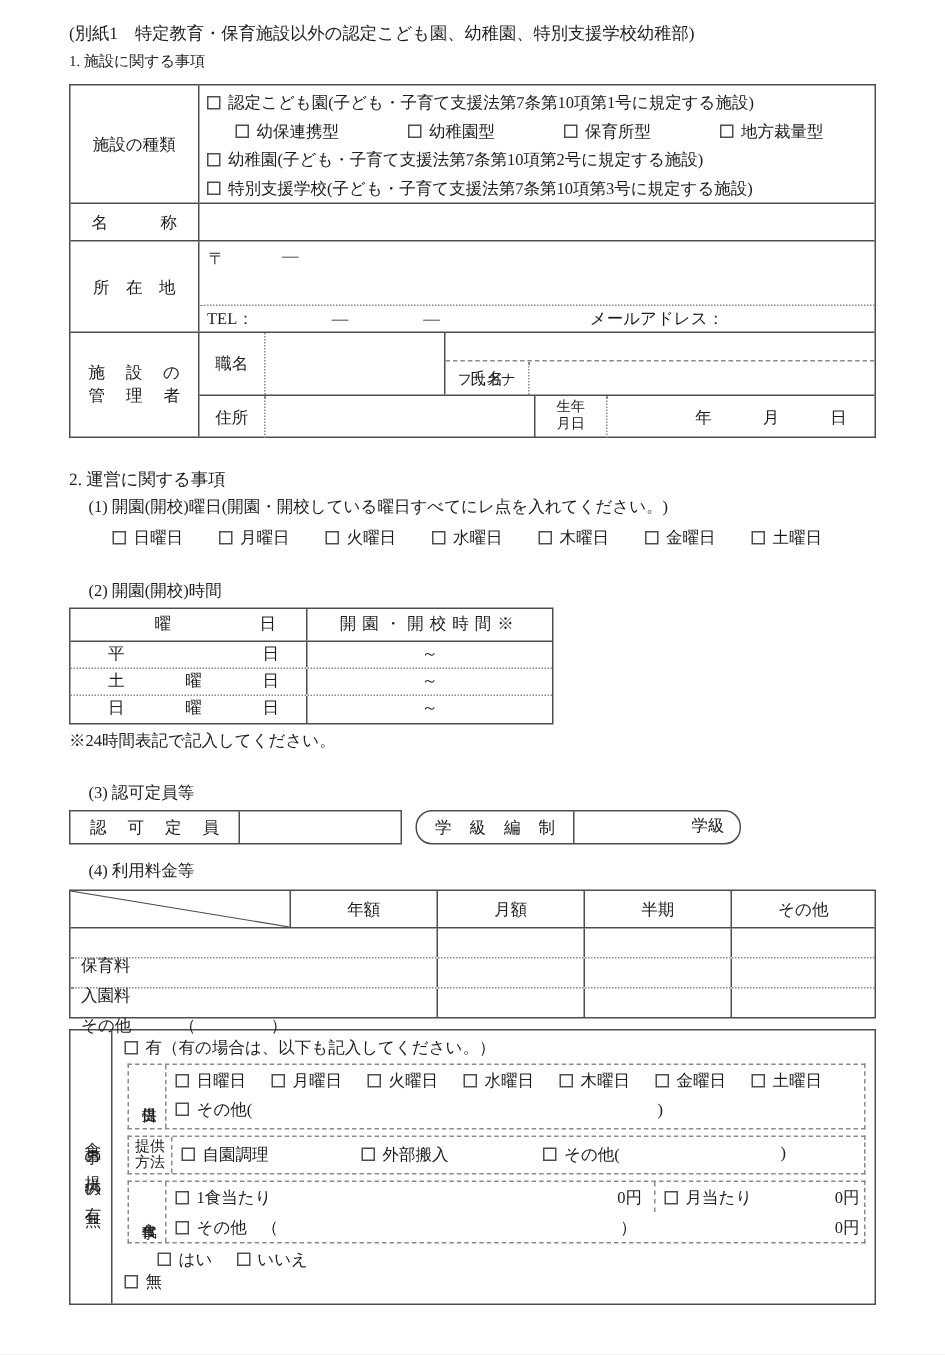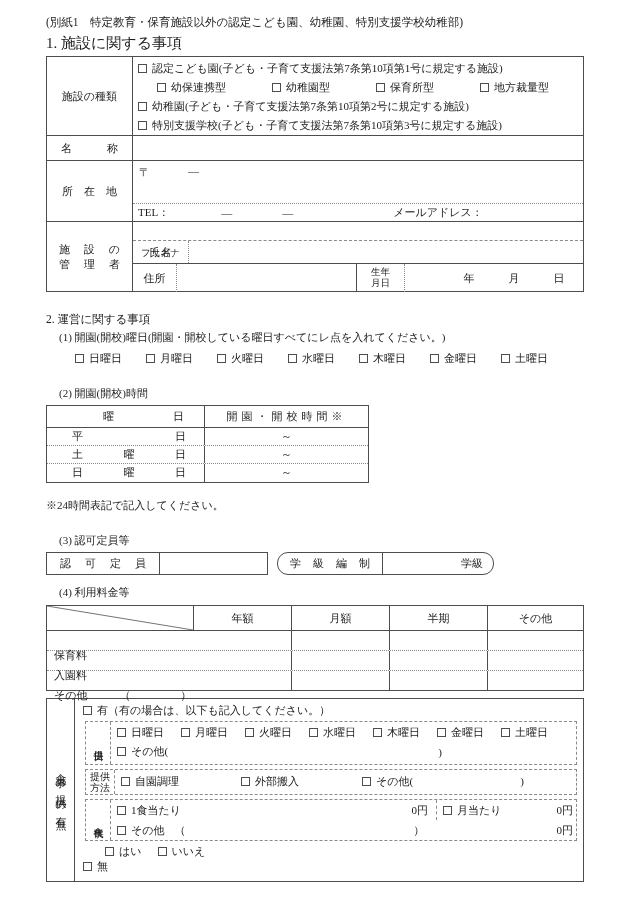--- a/index.html
+++ b/index.html
@@ -8,21 +8,21 @@
     position: relative;
     width: 630px; height: 903px;
     background: #ffffff;
     color: #1c1c1c;
     font-family: "Liberation Serif", "DejaVu Serif", serif;
     font-size: 11px;
     padding: 15px 0 0 46px;
     overflow: hidden;
   }
   .note { font-size: 11.5px; height: 19px; }
-  .sec-title { font-size: 15px; height: 20px; }
+  .sec-title { font-size: 10px; height: 20px; }
   .indent1 { margin-left: 13px; }
   
   .cb { display:inline-block; width:9px; height:9px; border:1px solid #4d4d4d; background:#fff; margin-right:5px; flex:none; }
   .opt { display:inline-flex; align-items:center; white-space:nowrap; }
   .jy { text-align: justify; text-align-last: justify; width:100%; }
   .grow { flex:1 1 auto; }
 
   
   .t1 { width:538px; border:1px solid #4d4d4d; margin-top:2px; }
   .t1-row { display:flex; border-top:1px solid #4d4d4d; }
@@ -60,21 +60,21 @@
   .days-row { display:flex; gap:24px; margin:1px 0 0 29px; height:18px; align-items:center; }
 
   .t2 { width:323px; border:1px solid #4d4d4d; margin-top:1px; }
   .t2-hrow { display:flex; height:22px; border-bottom:1px solid #4d4d4d; }
   .t2-hday { width:158px; flex:none; border-right:1px solid #4d4d4d; padding:0 20px 0 56px; line-height:21px; }
   .t2-htime { flex:1; text-align:center; letter-spacing:4px; line-height:21px; }
   .t2-row { display:flex; height:18px; border-bottom:1px dotted #8a8a8a; }
   .t2-row:last-child { border-bottom:none; }
   .t2-day { width:158px; flex:none; border-right:1px solid #4d4d4d; padding:0 18px 0 25px; line-height:17px; }
   .t2-time { flex:1; text-align:center; line-height:17px; }
-  .footnote { height:16px; margin-top:15px; }
+  .footnote { height:16px; margin-top:3px; }
 
   .t3wrap { display:flex; gap:9px; margin-top:1px; }
   .t3 { border:1px solid #4d4d4d; height:23px; display:flex; }
   .t3.a { width:222px; } .t3.b { width:217px;border-radius:11px; }
   .t3-label { flex:none; border-right:1px solid #4d4d4d; display:flex; align-items:center; }
   .t3.a .t3-label { width:113px; padding:0 13px; }
   .t3.b .t3-label { width:105px; padding:0 12px; }
   .t3-value { flex:1; line-height:21px; }
   .t3.b .t3-value { text-align:right; padding-right:10px; }
 
@@ -201,20 +201,24 @@
 
     <div class="t1-row" style="height:70px">
       <div class="t1-label">
         <div style="width:100%">
           <div class="jy" style="padding:0 12px; line-height:15px">施設の</div>
           <div class="jy" style="padding:0 12px; line-height:15px">管理者</div>
         </div>
       </div>
       <div class="t1-cell mgr">
         <div class="mgr-top">
+          <div class="mgr-top-left">
+            <div class="mgr-job">職名</div>
+            <div class="grow"></div>
+          </div>
           <div class="mgr-top-right">
             <div class="furi-row">
               <div class="furi-label">フリガナ</div>
               <div class="grow"></div>
             </div>
             <div class="name-row">
               <div class="name-label">氏名</div>
               <div class="grow"></div>
             </div>
           </div>

